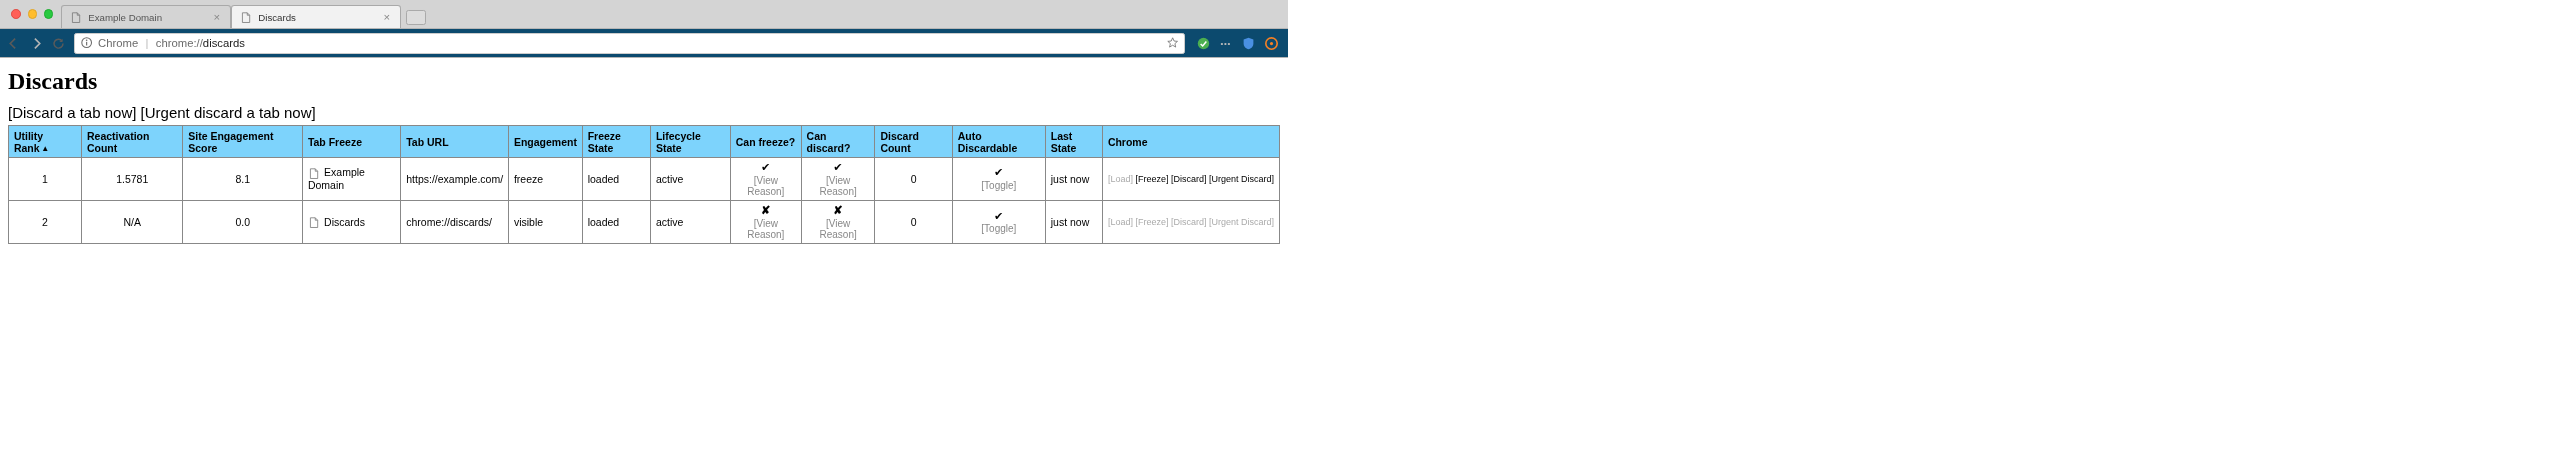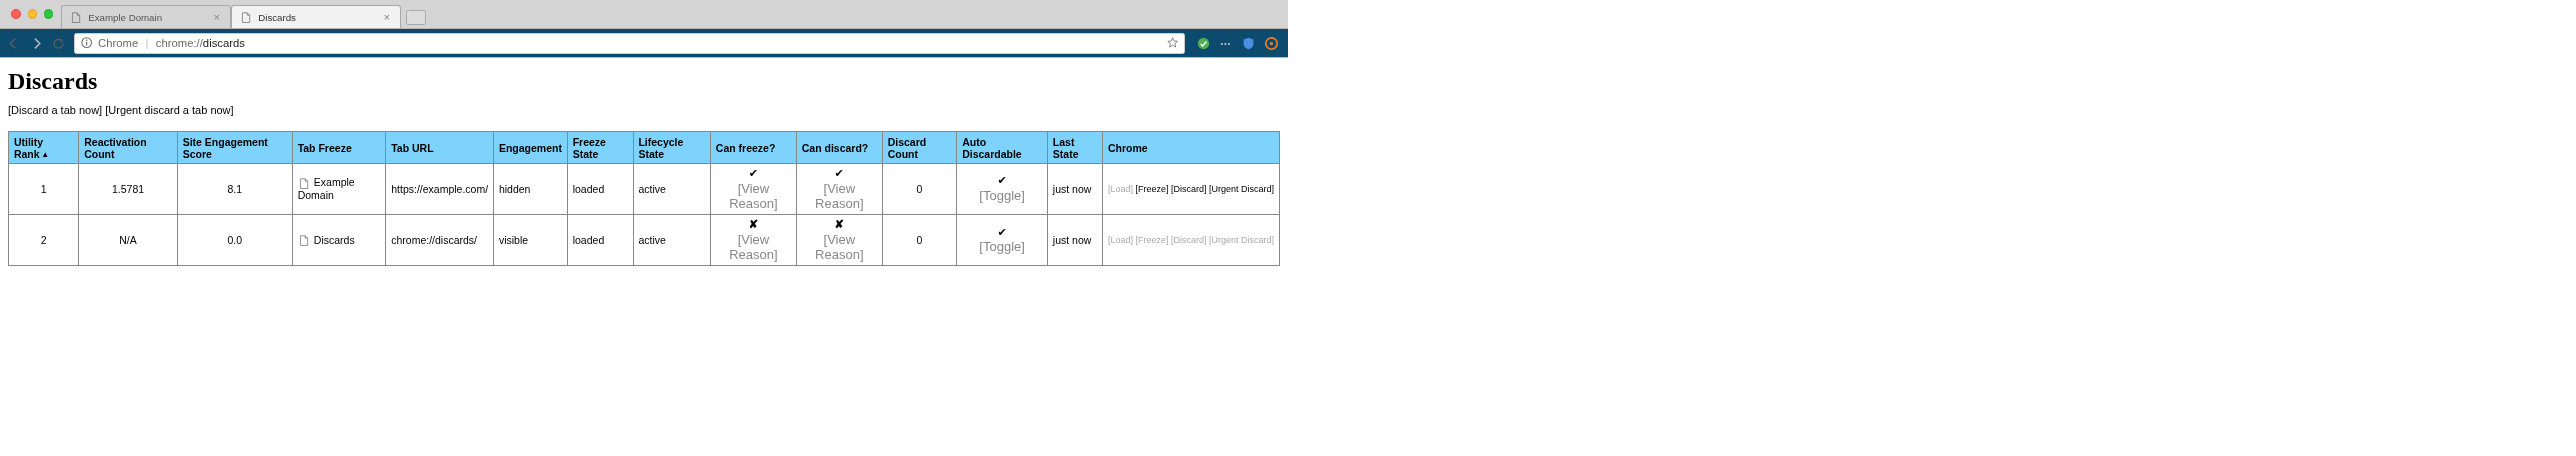--- a/index.html
+++ b/index.html
@@ -98,23 +98,23 @@
   .page {
     padding: 9.7px 8px;
   }
   h1.page-title {
     font-family: "Times New Roman", Times, serif;
     font-size: 24px;
     font-weight: bold;
     margin-bottom: 9.7px;
   }
   .top-links {
-    font-size: 11px;
+    font-size: 15px;
     color: #000;
-    margin-bottom: 15px;
+    margin-bottom: 4px;
   }
   .top-links span { cursor: pointer; }
 
   table.discards {
     border-collapse: collapse;
     width: 100%;
     table-layout: auto;
     font-size: 10.5px;
   }
   table.discards th, table.discards td {
@@ -128,21 +128,21 @@
     text-align: left;
     font-size: 10.5px;
   }
   table.discards th.sortable { position: relative; }
   .sort-indicator { font-size: 8px; position: relative; top:-0.8px; margin-left:1.6px; }
   td.center { text-align: center; }
   .row-favicon { width:11.3px; height:11.3px; display:inline-flex; align-items:center; vertical-align: middle; margin-right:4.9px; }
   .check { font-size: 11.3px; }
   .cross { font-size: 11.3px; font-weight:bold; }
   .sublink {
-    font-size: 13px;
+    font-size: 10px;
     color: #888;
     display: block;
     margin-top: 0.8px;
     cursor: pointer;
   }
   .actions {
     font-size: 9px;
     white-space: nowrap;
   }
   .action-link { cursor: pointer; margin-top: 12px; }
@@ -275,21 +275,21 @@
     <td class="center">1.5781</td>
     <td class="center">8.1</td>
     <td>
       <span class="row-favicon">
         <svg width="11.3" height="11.3" viewBox="0 0 14 14" class="page-favicon-svg">
                 <path d="M3 1 h6 l3 3 v9 h-9 z M9 1 v3 h3" stroke-width="1" fill="none"></path>
               </svg>
       </span><span>Example Domain</span>
     </td>
     <td>https://example.com/</td>
-    <td>hidden</td>
+    <td>freeze</td>
     <td>loaded</td>
     <td>active</td>
     <td class="center">
       <span class="check">✔</span>
       <span class="sublink">[View Reason]</span>
     </td>
     <td class="center">
       <span class="check">✔</span>
       <span class="sublink">[View Reason]</span>
     </td>

